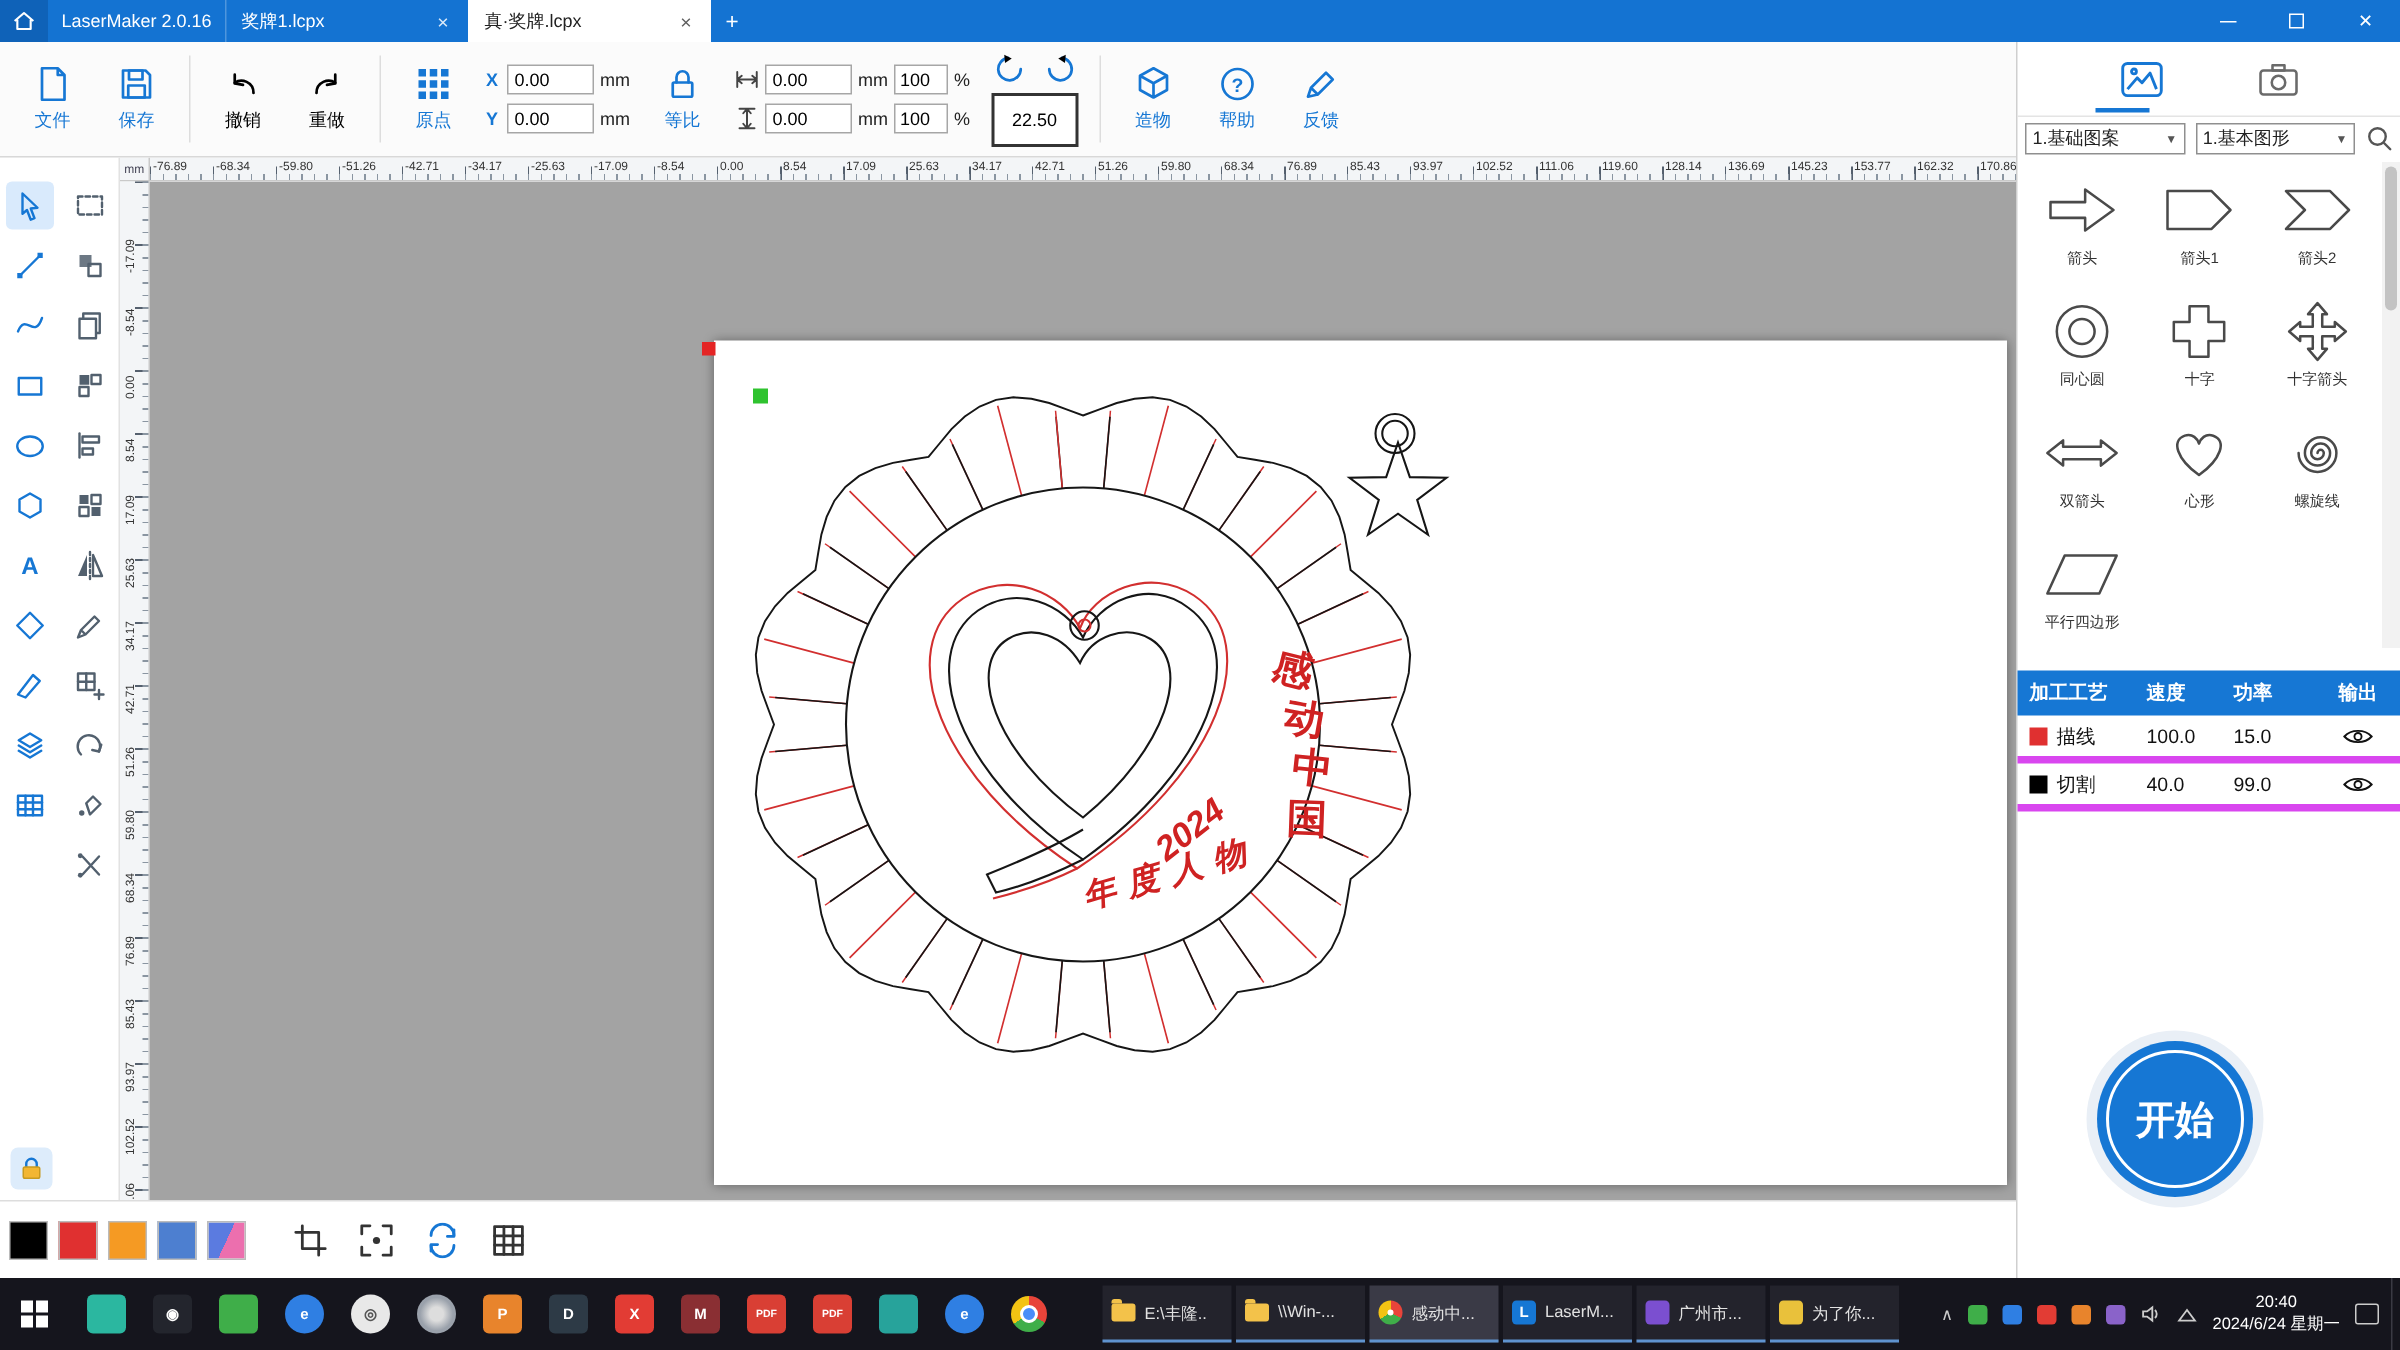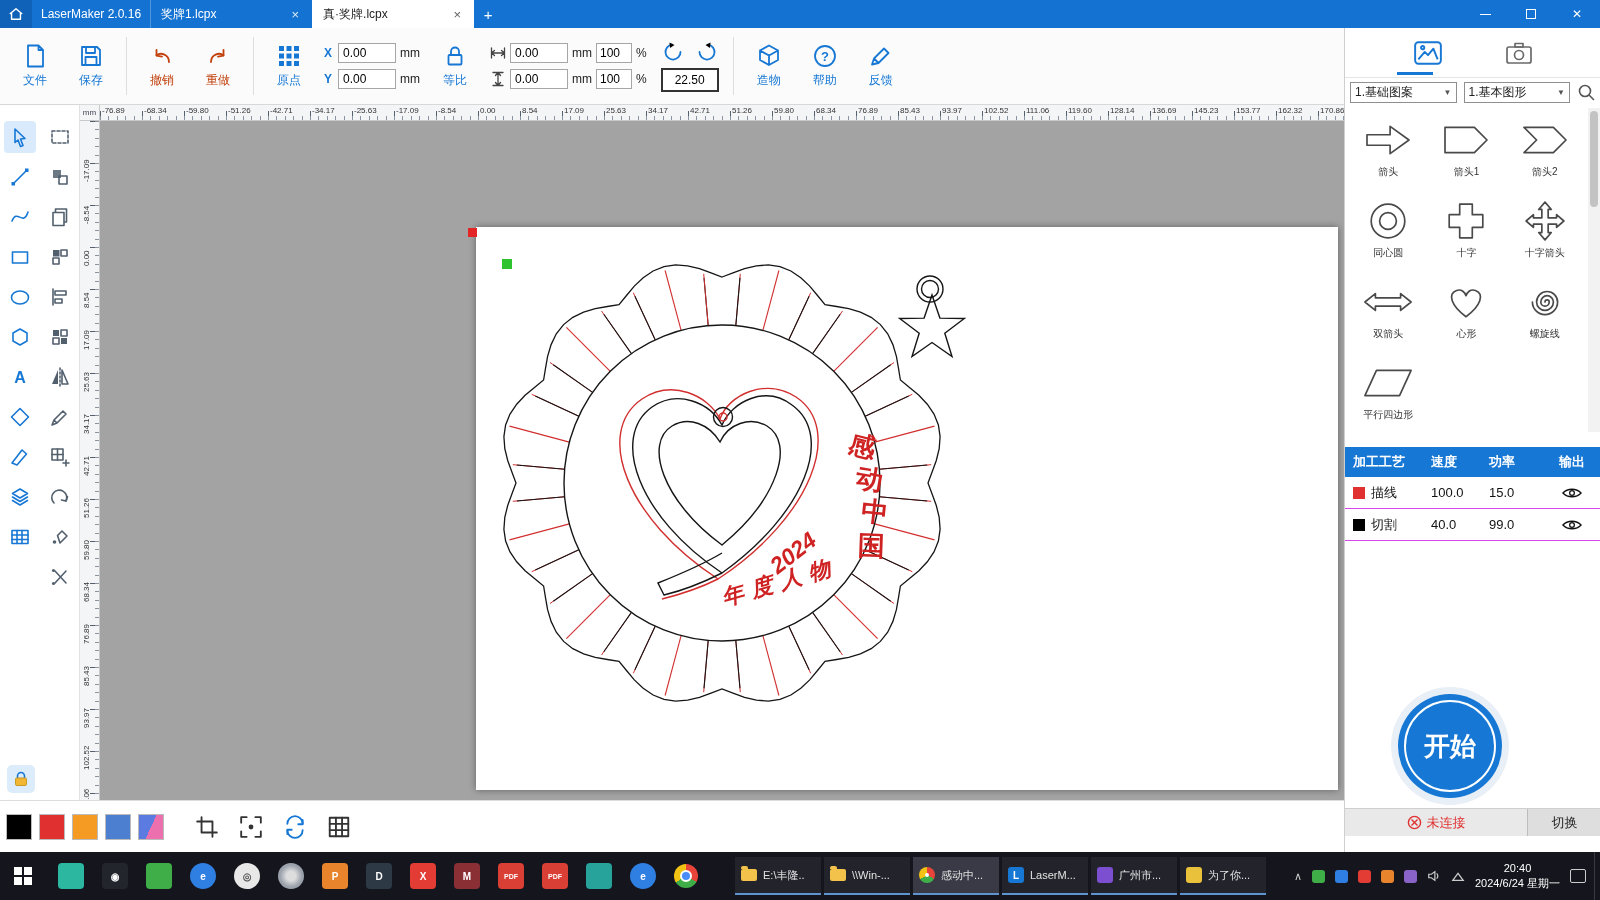--- a/index.html
+++ b/index.html
@@ -18,32 +18,32 @@
   .win-controls{margin-left:auto;display:flex}
   .win-btn{width:46px;display:flex;align-items:center;justify-content:center;font-size:12px}
   .glyph-min{width:11px;height:0;border-top:1.5px solid #fff}
   .glyph-max{width:10px;height:10px;border:1.5px solid #fff}
 
   
   .toolbar{position:absolute;left:0;top:28px;width:1344px;height:77px;background:#fbfbfb;border-bottom:1px solid #d8d8d8;display:flex;align-items:center;padding:0 14px;gap:14px;z-index:30}
   .tbtn{display:flex;flex-direction:column;align-items:center;gap:3px;font-size:12px;color:#222;min-width:42px;cursor:pointer}
   .tbtn .tbi{width:26px;height:26px;fill:none;stroke:currentColor;stroke-width:1.8;stroke-linejoin:round;stroke-linecap:round}
   .blue-i{color:#1677d4}
-  .dark-i{color:#c2410c}
+  .dark-i{color:#000000}
   .tsep{width:1px;height:58px;background:#ddd}
   .stackrows{display:flex;flex-direction:column;gap:6px}
   .inrow{display:flex;align-items:center;gap:4px;font-size:12px;color:#222}
   .axis-label{color:#1677d4;font-weight:bold;width:10px}
   .num-input{width:58px;height:20px;border:1px solid #a6a6a6;background:#fff;font-size:12px;padding:0 4px;font-family:"Liberation Sans",sans-serif}
   .pct-input{width:36px;height:20px;border:1px solid #a6a6a6;background:#fff;font-size:12px;padding:0 3px;font-family:"Liberation Sans",sans-serif}
   .mini-ico{width:16px;height:16px;fill:none;stroke:#444;stroke-width:1.3;stroke-linejoin:round;stroke-linecap:round}
   .rot-group{display:flex;flex-direction:column;align-items:center;gap:4px}
   .rot-icons{display:flex;gap:10px}
   .rot-icons svg{width:24px;height:24px;fill:none;stroke:#1677d4;stroke-width:1.8;stroke-linecap:round;cursor:pointer}
-  .angle-input{width:58px;height:24px;border:2px solid #333;text-align:center;font-size:12px;background:#fff;font-family:"Liberation Sans",sans-serif}
+  .angle-input{width:58px;height:36px;border:2px solid #333;text-align:center;font-size:12px;background:#fff;font-family:"Liberation Sans",sans-serif}
 
   
   .left-tools{position:absolute;left:0;top:105px;width:80px;height:695px;background:#fff;border-right:1px solid #e2e2e2;z-index:20}
   .tool-grid{display:grid;grid-template-columns:40px 40px;grid-auto-rows:40px;padding-top:12px;justify-items:center;align-items:center}
   .tool{width:32px;height:32px;display:flex;align-items:center;justify-content:center;border-radius:4px;cursor:pointer}
   .tool.sel{background:#d9eafc}
   .tool .ti{width:22px;height:22px;fill:none;stroke:currentColor;stroke-width:1.6;stroke-linejoin:round;stroke-linecap:round}
   .tool.blue{color:#1677d4}
   .tool.gray{color:#52606e}
   .lock-tool{position:absolute;left:7px;top:660px;width:28px;height:28px;background:#ddecfb;border-radius:5px;display:flex;align-items:center;justify-content:center;cursor:pointer}
@@ -87,21 +87,21 @@
   .rp-select .caret{font-size:8px;color:#555}
   .shape-grid{display:grid;grid-template-columns:repeat(3,1fr);grid-auto-rows:81px;padding:2px 16px 0 4px}
   .shape-cell{display:flex;flex-direction:column;align-items:center;justify-content:center;gap:4px;cursor:pointer}
   .shape-cell svg{width:52px;height:42px;fill:none;stroke:#4a4a4a;stroke-width:1.6;stroke-linejoin:round;stroke-linecap:round}
   .shape-label{font-size:10px;color:#333}
   .rp-scrollbar{position:absolute;right:0;top:80px;width:12px;height:324px;background:#f2f2f2}
   .rp-thumb{position:absolute;left:2px;top:3px;width:8px;height:96px;background:#c3c3c3;border-radius:4px}
 
   .process{position:absolute;left:0;top:419px;width:256px}
   .process-head{display:flex;align-items:center;background:#1677d4;color:#fff;height:30px;font-size:13px;font-weight:bold}
-  .process-row{display:flex;align-items:center;height:32px;font-size:13px;color:#111;border-bottom:1px solid #d946ef}
+  .process-row{display:flex;align-items:center;height:32px;font-size:13px;color:#111;border-bottom:5px solid #d946ef}
   .pc-name{width:86px;display:flex;align-items:center;gap:6px;padding-left:8px}
   .pc-speed{width:58px}.pc-power{width:58px}.pc-out{width:50px;display:flex;justify-content:center}
   .proc-swatch{width:12px;height:12px;display:inline-block}
   .eye{width:20px;height:12px;fill:none;stroke:#111;stroke-width:1.4;cursor:pointer}
 
   .start-btn{position:absolute;left:53px;top:666px;width:104px;height:104px;border-radius:50%;background:#1677d4;box-shadow:0 0 0 7px #e9eff6;display:flex;align-items:center;justify-content:center;color:#fff;font-size:26px;font-weight:bold;cursor:pointer;position:absolute}
   .start-btn::before{content:"";position:absolute;inset:6px;border:2px solid #fff;border-radius:50%}
 
   .conn-bar{position:absolute;left:0;top:780px;width:256px;height:28px;background:#e9e9e9;border-top:1px solid #cfcfcf;display:flex;align-items:stretch}
   .conn-status{flex:1;display:flex;align-items:center;justify-content:center;gap:5px;color:#e03030;font-size:13px}
@@ -735,30 +735,20 @@
           <svg class="eye" viewBox="0 0 22 12">
             <path d="M1,6 C6,0.5 16,0.5 21,6 C16,11.5 6,11.5 1,6 Z"></path>
             <circle cx="11" cy="6" r="2.6"></circle>
           </svg>
         </span>
     </div>
   </div>
 
   <div class="start-btn">开始</div>
 
-  <div class="conn-bar">
-    <div class="conn-status">
-      <svg width="15" height="15" viewBox="0 0 16 16" style="fill:none;stroke:#e03030;stroke-width:1.5">
-          <circle cx="8" cy="8" r="6.5"></circle>
-          <path d="M4.8,4.8 L11.2,11.2 M11.2,4.8 L4.8,11.2"></path>
-        </svg>
-      <span>未连接</span>
-    </div>
-    <div class="conn-switch">切换</div>
-  </div>
 </div>
 
 <div class="taskbar">
   <div class="start-menu">
     <span class="winlogo">
         <span></span>
         <span></span>
         <span></span>
         <span></span>
       </span>

